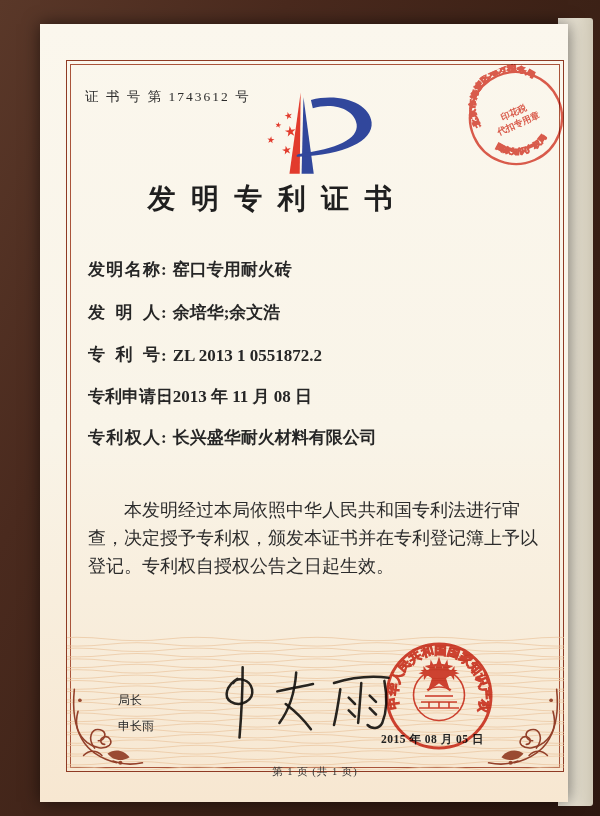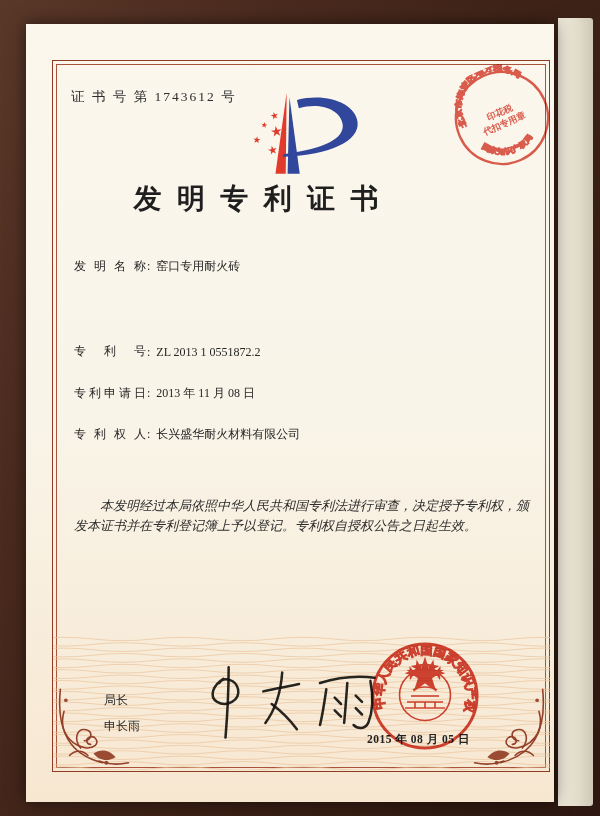--- a/index.html
+++ b/index.html
@@ -9,21 +9,21 @@
     font-family:"Liberation Serif","DejaVu Serif",serif;
   }
   
   .page-edge{
     position:absolute;left:558px;top:18px;width:35px;height:788px;
     background:linear-gradient(90deg,#efe9db 0%,#e3ddcd 55%,#cfc8b6 100%);
     border-radius:0 3px 3px 0;
   }
   
   .page{
-    position:absolute;left:26px;top:24px;width:528px;height:778px;
+    position:absolute;left:40px;top:24px;width:528px;height:778px;
     background:linear-gradient(180deg,#fbf7ed 0%,#f9f4e8 52%,#f8eedd 74%,#f7e7d1 100%);
     box-shadow:0 0 16px rgba(0,0,0,.55);
   }
   
   .frame-outer{
     position:absolute;left:26px;top:36px;width:498px;height:712px;
     border:1.6px solid #8e3a24;box-sizing:border-box;
   }
   .frame-inner{
     position:absolute;left:3px;top:3px;right:3px;bottom:3px;
@@ -44,28 +44,28 @@
     position:absolute;left:45px;top:64px;z-index:3;
     font-size:13.5px;color:#2d2d2d;letter-spacing:2px;font-weight:500;
   }
   .logo{position:absolute;left:200px;top:64px;width:140px;height:92px;z-index:3;}
   .title{
     position:absolute;left:26px;top:156px;width:408px;z-index:3;
     text-align:center;font-size:28px;font-weight:bold;color:#1f1f1f;
     letter-spacing:.55em;padding-left:.55em;box-sizing:border-box;
   }
   .field{
-    position:absolute;left:48px;z-index:3;font-size:12px;color:#262626;
-    font-weight:400;white-space:nowrap;
+    position:absolute;left:48px;z-index:3;font-size:17px;color:#262626;
+    font-weight:700;white-space:nowrap;
   }
   .flabel{display:inline-block;width:72px;text-align:justify;text-align-last:justify;vertical-align:bottom;}
   .fcolon{margin:0 6px 0 1px;}
   .body-text{
     position:absolute;left:48px;top:472px;width:462px;z-index:3;
-    font-size:13px;line-height:1.56;color:#2c2c2c;font-style:italic;
+    font-size:18px;line-height:1.56;color:#2c2c2c;
   }
   .body-text p{margin:0;text-indent:2em;}
   .signer{position:absolute;left:78px;z-index:3;font-size:12px;font-weight:400;color:#262626;}
   .signature{position:absolute;left:168px;top:638px;width:210px;height:84px;z-index:4;}
   .signature path{stroke:#15120f;stroke-width:2.4;fill:none;stroke-linecap:round;opacity:.92}
   .seal-date{
     position:absolute;left:341px;top:708px;z-index:3;
     font-size:11.5px;letter-spacing:.5px;color:#222;font-weight:600;white-space:nowrap;
   }
   .seal{position:absolute;left:329px;top:602px;width:140px;height:140px;z-index:5;mix-blend-mode:multiply;opacity:.9;}
@@ -160,20 +160,23 @@
     <path fill="#e23b2d" d="M65 3 L53 90 L64 90 Z"></path>
     <path fill="#31479c" d="M68 8 L66 90 L79 90 Z"></path>
     <path fill="#31479c" d="M76 11 C108 3 139 15 141 35 C143 55 112 70 62 72 C60 72 60 70 63 69 C104 63 127 53 125 37 C123 21 100 13 78 20 Z"></path>
   </svg>
 
   <div class="title">发明专利证书</div>
 
   <div class="field" style="top:234px">
     <span class="flabel">发明名称</span><span class="fcolon">:</span><span>窑口专用耐火砖</span>
   </div>
+  <div class="field" style="top:277px">
+    <span class="flabel">发明人</span><span class="fcolon">:</span><span>余培华;余文浩</span>
+  </div>
   <div class="field" style="top:319px">
     <span class="flabel">专利号</span><span class="fcolon">:</span><span>ZL 2013 1 0551872.2</span>
   </div>
   <div class="field" style="top:361px">
     <span class="flabel">专利申请日</span><span class="fcolon">:</span><span>2013 年 11 月 08 日</span>
   </div>
   <div class="field" style="top:402px">
     <span class="flabel">专利权人</span><span class="fcolon">:</span><span>长兴盛华耐火材料有限公司</span>
   </div>
 
@@ -236,13 +239,14 @@
     <text font-size="7.4">
       <textPath href="#stampTop" startOffset="1" textLength="100" lengthAdjust="spacingAndGlyphs">北京市海淀区地方税务局</textPath>
     </text>
     <text font-size="7.4">
       <textPath href="#stampBot" startOffset="4" textLength="58" lengthAdjust="spacingAndGlyphs">国家知识产权局</textPath>
     </text>
     <text x="52" y="49" text-anchor="middle" font-size="9">印花税</text>
     <text x="52" y="61" text-anchor="middle" font-size="9">代扣专用章</text>
   </svg>
 
+  <div class="footer">第 1 页 (共 1 页)</div>
 </div>
 
 </body></html>

